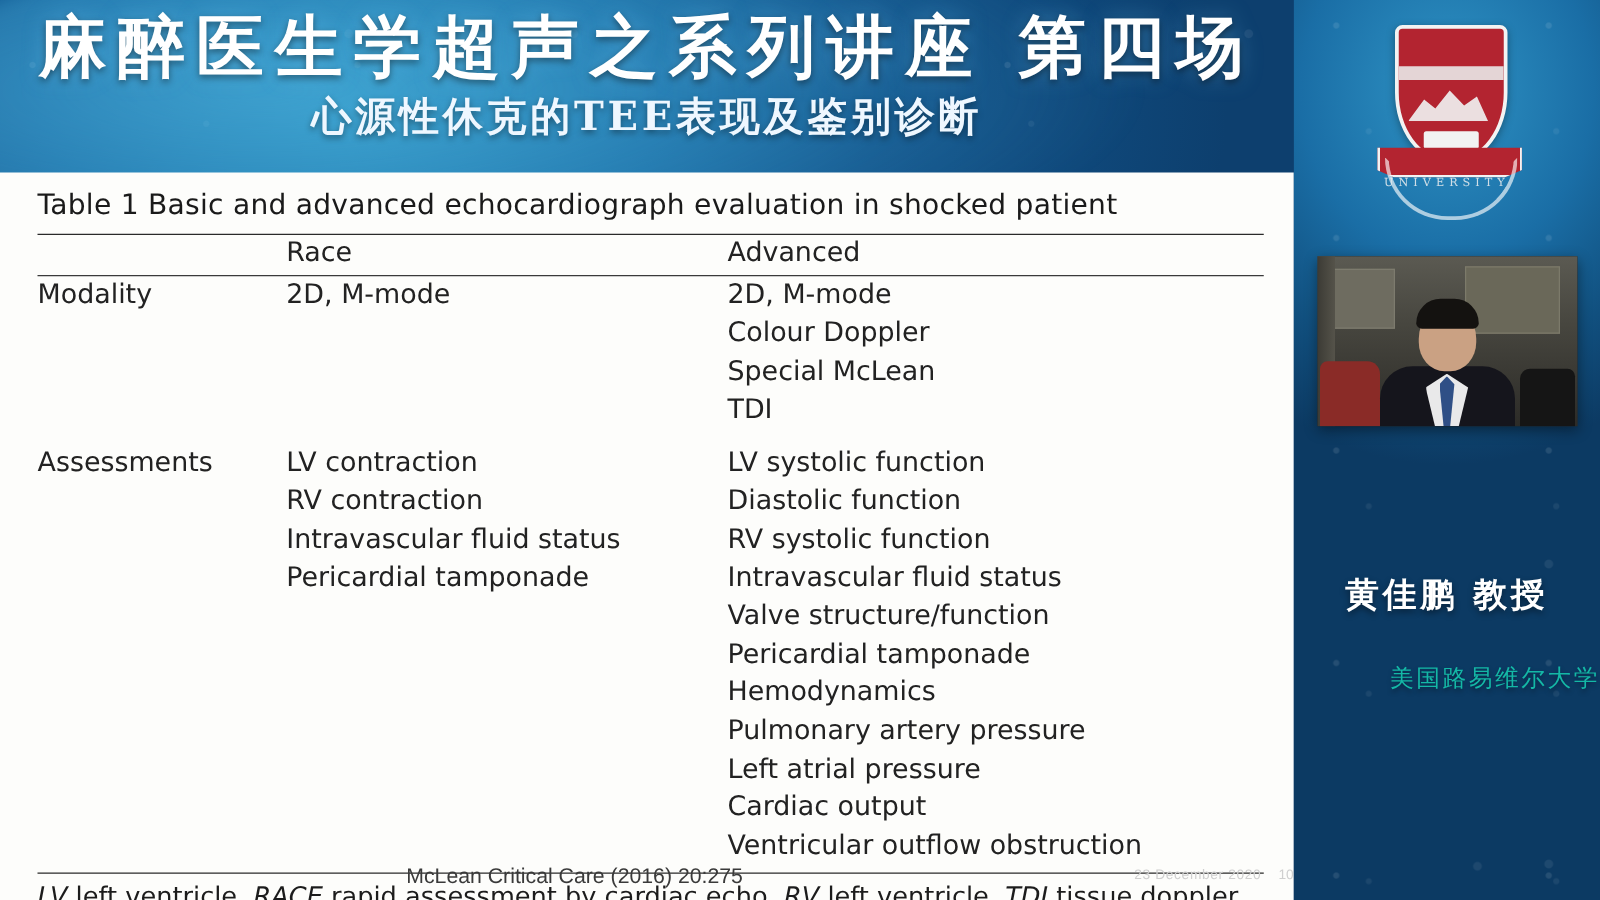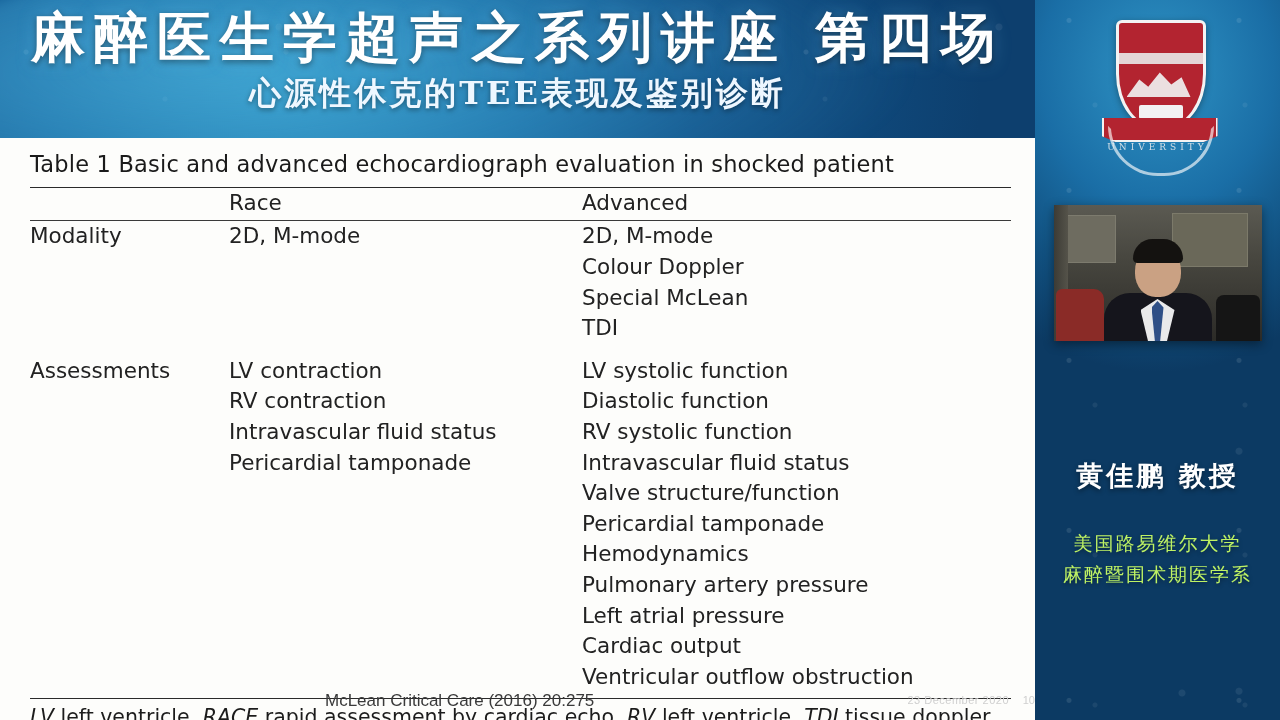--- a/index.html
+++ b/index.html
@@ -395,26 +395,26 @@
     font-weight: 700;
     letter-spacing: 3px;
     color: #ffffff;
     text-shadow: 0 2px 5px rgba(0,0,0,.45);
     margin-top: 38px;
   }
   .rp-affil {
     position: absolute;
     left: 0; right: 0;
     top: 528px;
-    text-align: center;
+    text-align: right;
     font-family: "DejaVu Serif", serif;
     font-size: 19px;
     line-height: 1.65;
     letter-spacing: 2px;
-    color: #bef264;
+    color: #14b8a6;
     text-shadow: 0 2px 4px rgba(0,0,0,.4);
   }
 </style>
 </head>
 <body>
 
 <div id="stage">
 
   <div class="bg-base"></div>
   <div class="bg-dots"></div>
@@ -573,17 +573,16 @@
       <div class="shirt"></div>
       <div class="tie"></div>
       <div class="head"></div>
       <div class="hair"></div>
     </div>
 
     <div class="rp-name">黄佳鹏  教授</div>
 
     <div class="rp-affil">
       <div>美国路易维尔大学</div>
-      <div>麻醉暨围术期医学系</div>
     </div>
   </div>
 
 </div>
 
 </body></html>

